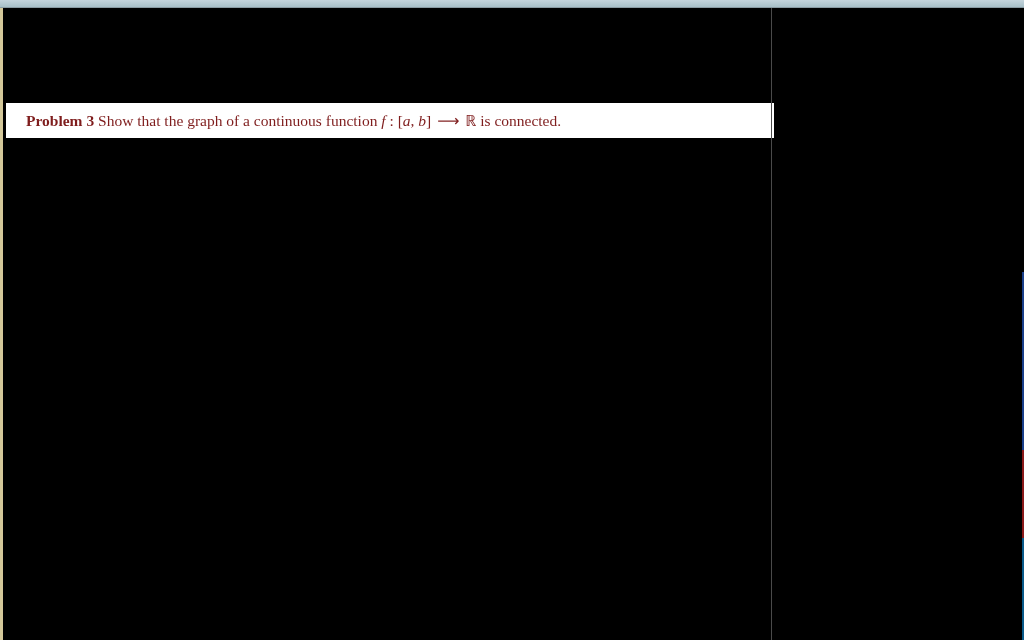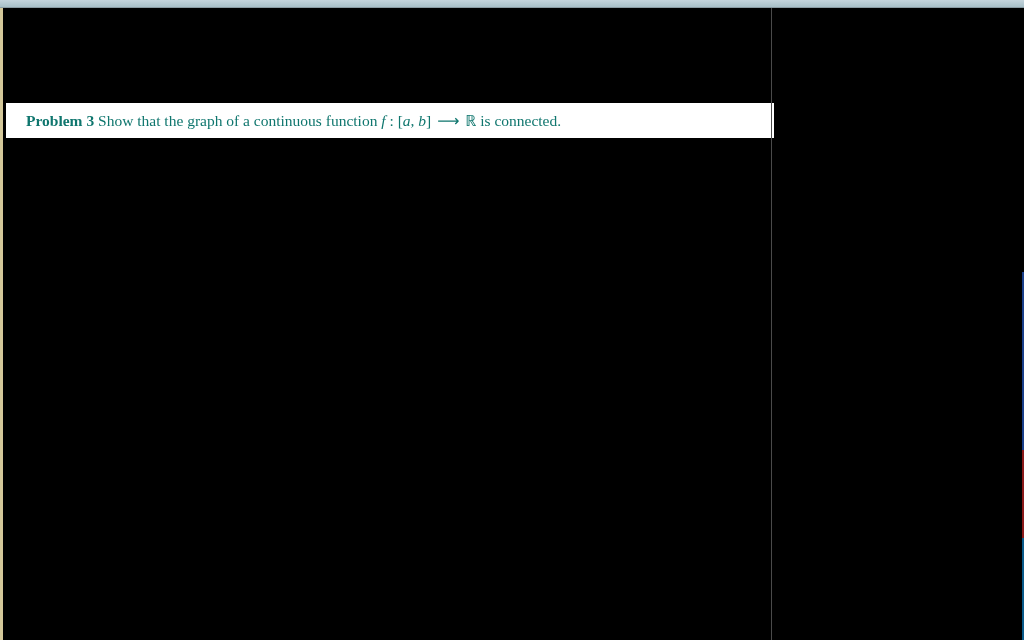--- a/index.html
+++ b/index.html
@@ -59,21 +59,21 @@
     
     .problem-block {
       position: absolute;
       top: 95px;
       left: 3px;
       width: 768px;
       background: #fff;
       padding: 6px 14px 6px 20px;
       font-size: 15.5px;
       line-height: 1.5;
-      color: #0f766e;
+      color: #7f1d1d;
     }
     
     .problem-label {
       font-weight: bold;
     }
     
     .math-italic {
       font-style: italic;
       font-family: "Times New Roman", Georgia, serif;
     }

